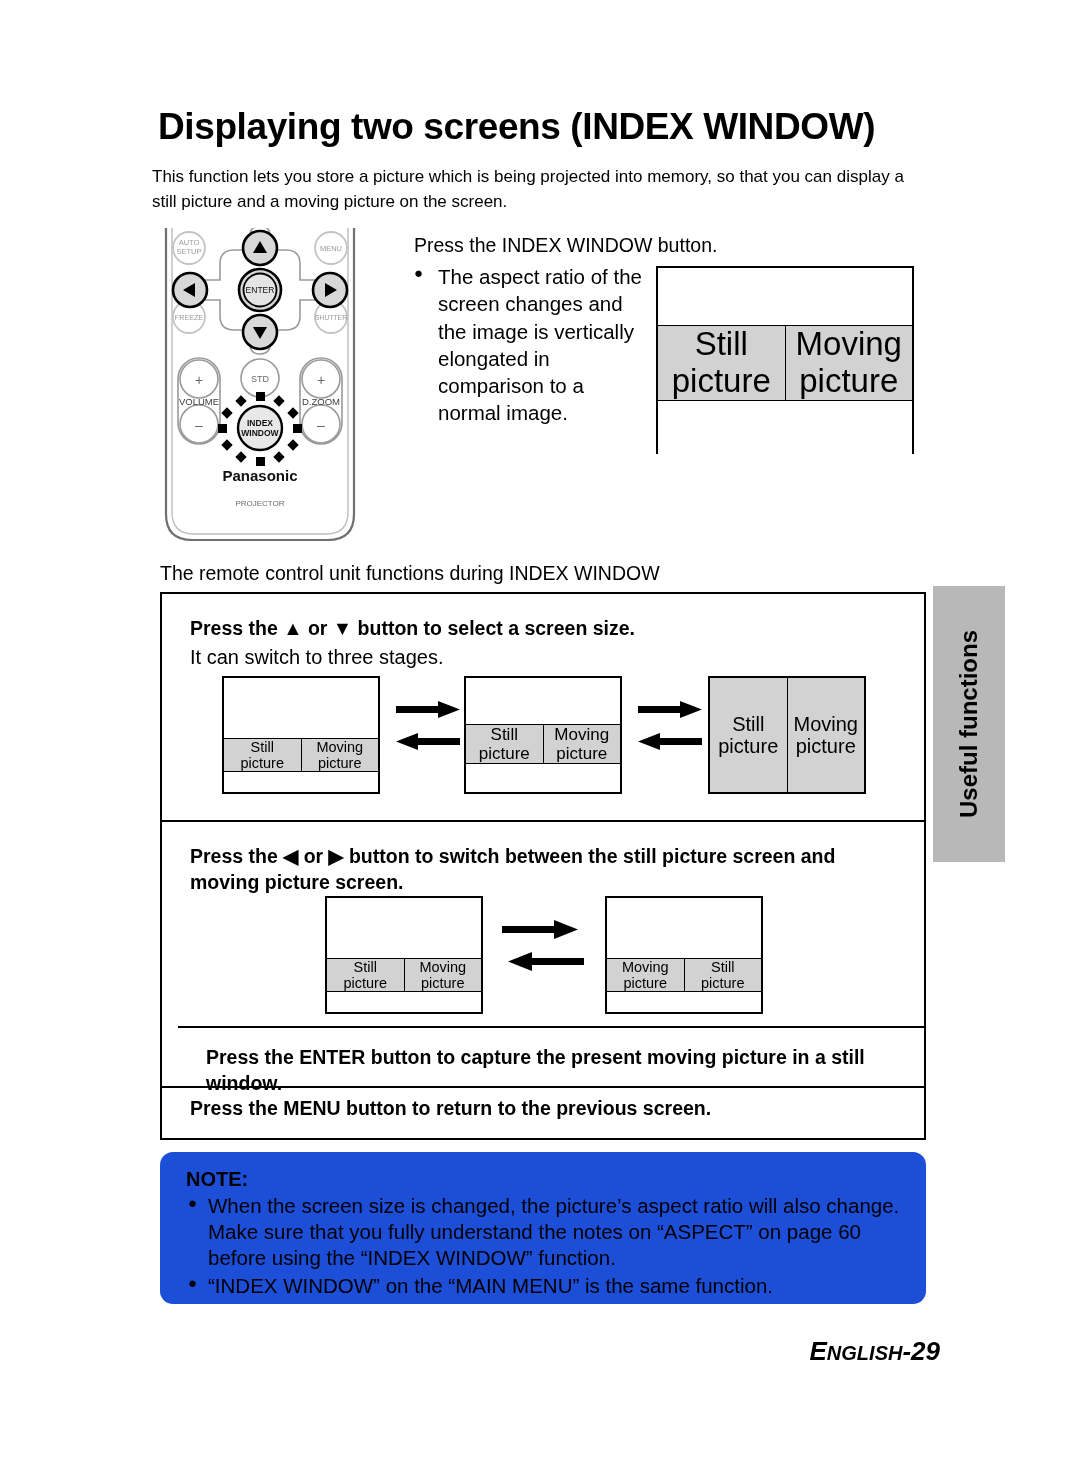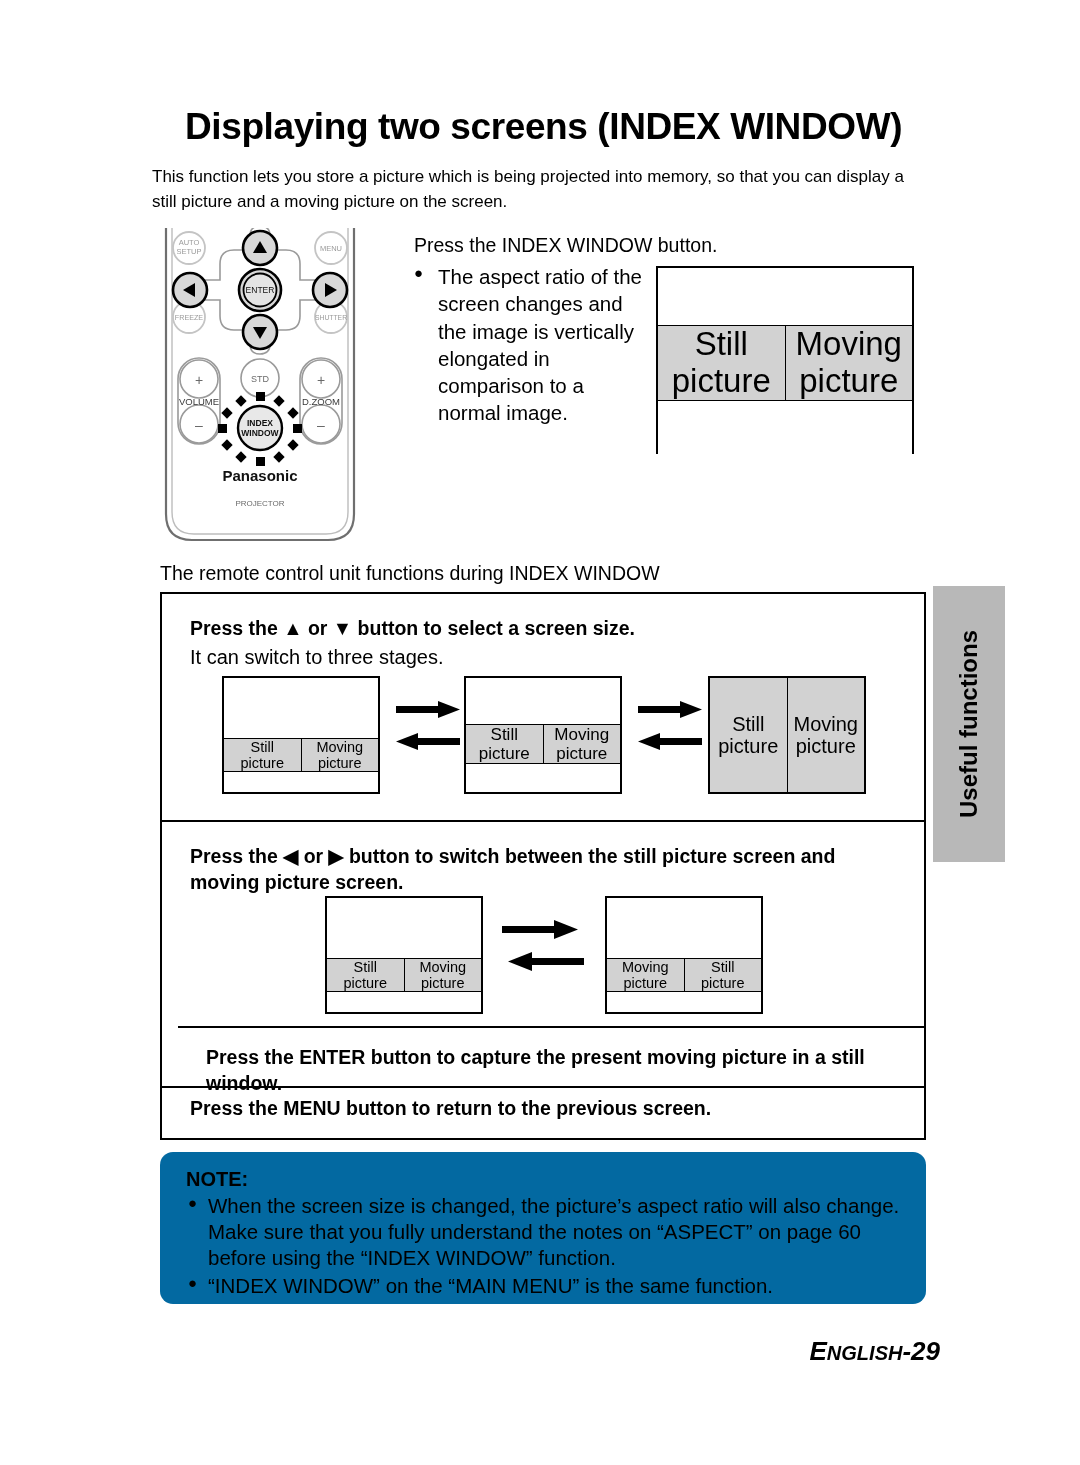--- a/index.html
+++ b/index.html
@@ -8,21 +8,20 @@
     font-family:"Liberation Sans",sans-serif;color:#000;
     position:relative;overflow:hidden;
   }
   .page{position:absolute;left:0;top:0;width:1080px;height:1465px;}
 
   
   .title{
     position:absolute;left:158px;top:108px;width:770px;
     font-size:37px;font-weight:bold;letter-spacing:-0.4px;
     line-height:1.05;
-    margin-left:27px;
   }
   .intro{
     position:absolute;left:152px;top:165px;width:772px;
     font-size:17px;line-height:1.45;
   }
 
   
   .remote-wrap{position:absolute;left:160px;top:228px;width:200px;height:320px;}
 
   
@@ -110,21 +109,21 @@
   }
   .tab span{
     position:absolute;left:50%;top:50%;
     transform:translate(-50%,-50%) rotate(-90deg);
     white-space:nowrap;font-size:24px;font-weight:bold;
   }
 
   
   .note{
     position:absolute;left:160px;top:1152px;width:766px;height:152px;
-    box-sizing:border-box;background:#0369a1;border-radius:13px;
+    box-sizing:border-box;background:#1d4ed8;border-radius:13px;
     padding:16px 26px 0 26px;
   }
   .note h4{margin:0 0 2px 0;font-size:20px;font-weight:bold;}
   .note ul{margin:0;padding:0;list-style:none;}
   .note li{position:relative;padding-left:22px;font-size:20.5px;line-height:1.28;
            margin-bottom:1px;}
   .note li .bl{position:absolute;left:2px;top:0;font-size:15px;}
 
   
   .footer{

